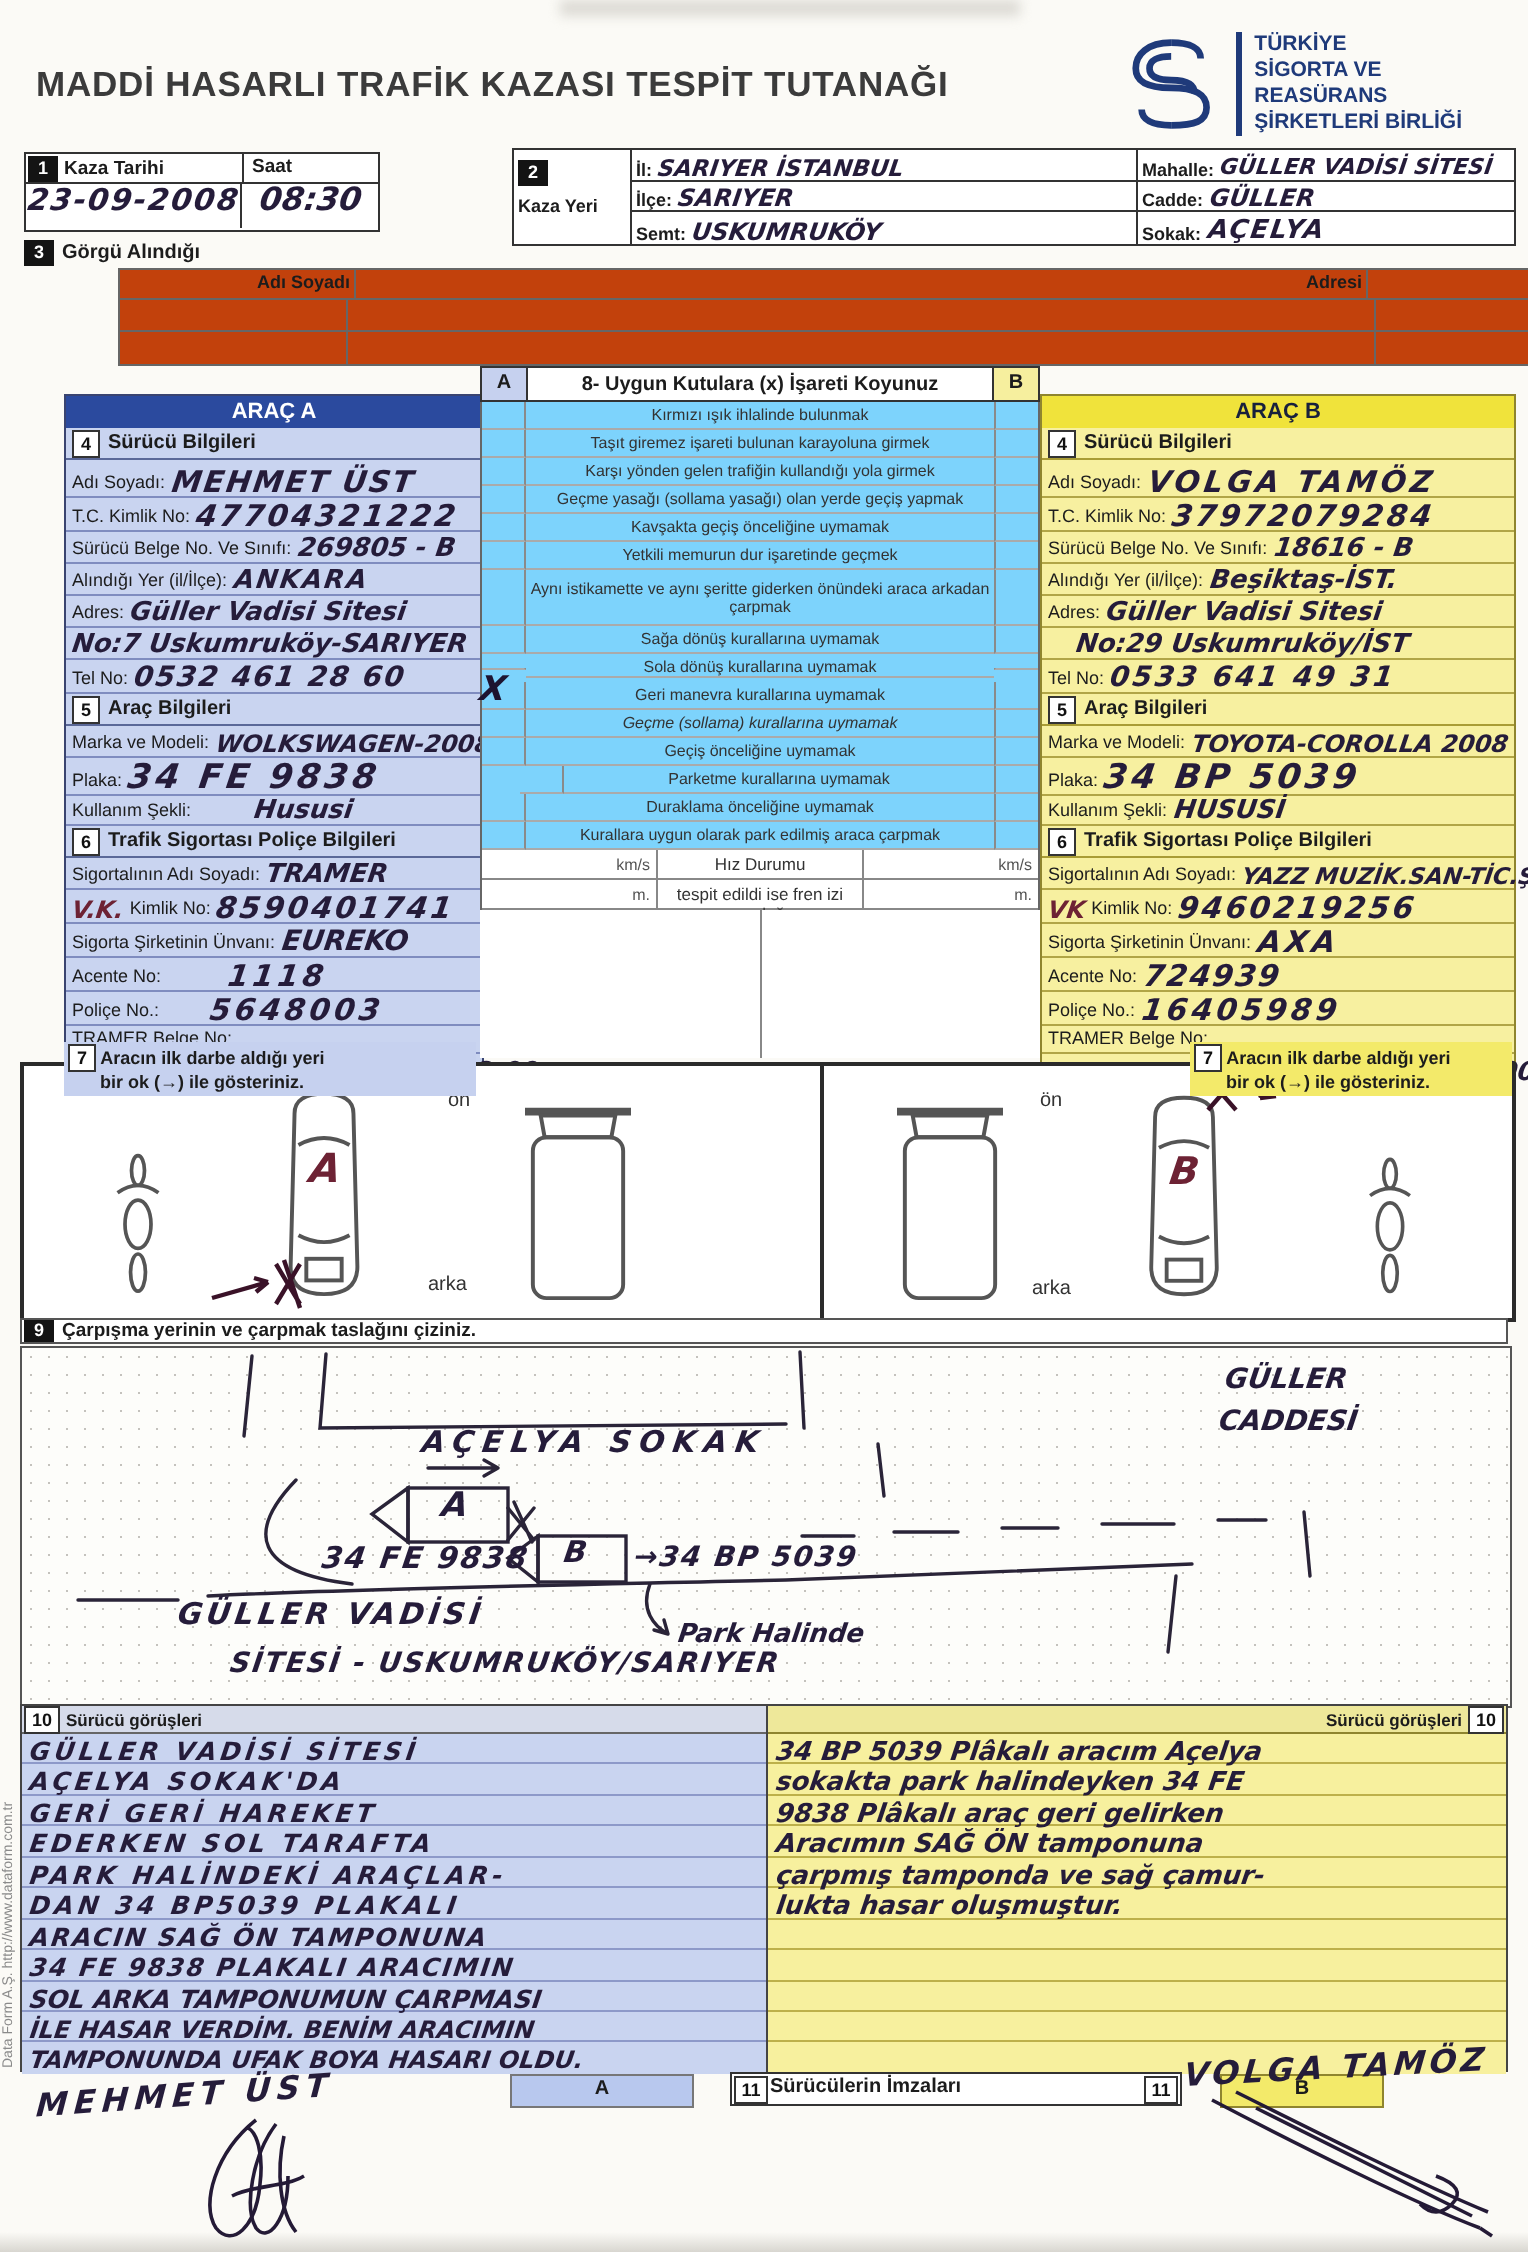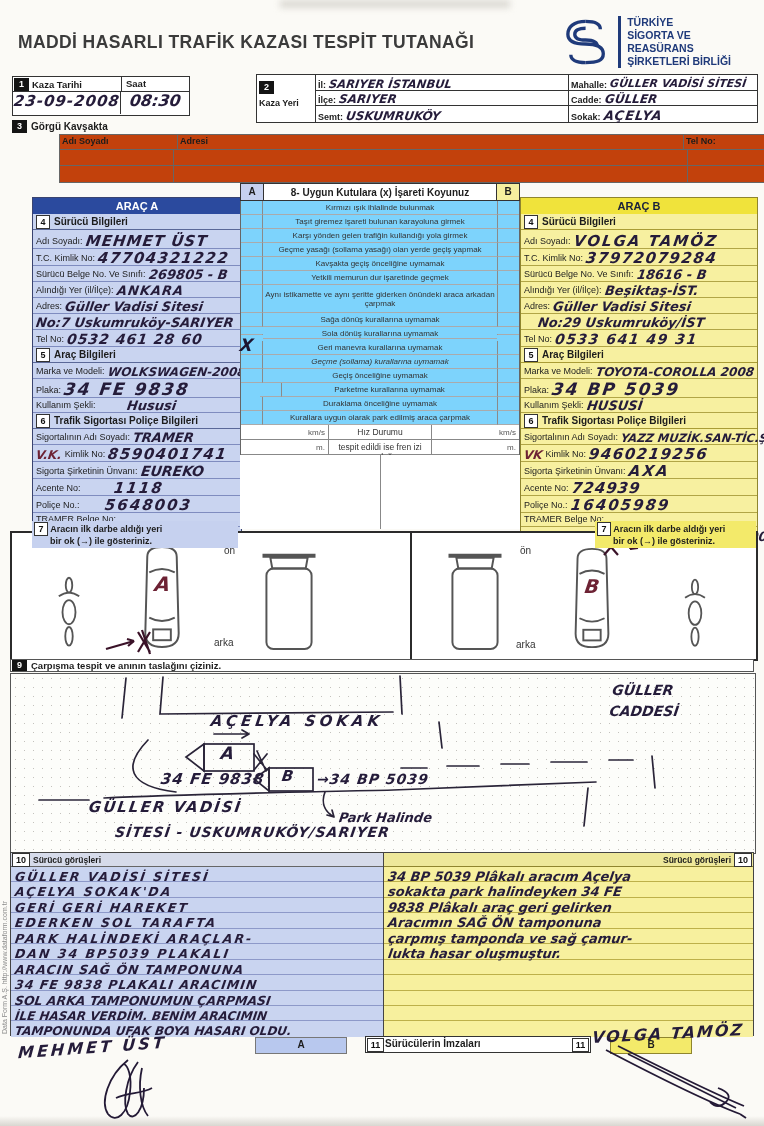--- a/index.html
+++ b/index.html
@@ -6,21 +6,21 @@
   .page{position:relative;width:764px;height:1126px;background:#fbfaf6;overflow:hidden;
         font-family:"Liberation Sans",sans-serif;color:#1c1c1c;}
   .abs{position:absolute;}
   .hw{font-family:"DejaVu Sans",sans-serif;font-style:italic;font-weight:700;color:#251c3a;
       display:inline-block;transform:skewX(-8deg);line-height:0.95;white-space:nowrap;}
   .hwred{color:#6d2234;}
   .numdark{display:inline-block;min-width:13px;height:13px;background:#141414;color:#fff;
            font-weight:bold;font-size:9px;text-align:center;line-height:13px;padding:0 1px;}
   .numlight{display:inline-block;min-width:12px;height:12px;background:#fff;color:#111;
             border:1px solid #333;font-weight:bold;font-size:9px;text-align:center;line-height:12px;}
-  .pl{font-size:9px;}
+  .pl{font-size:9px;text-align:right;}
   .bold{font-weight:bold;}
   
   .b1{border:1.5px solid #333;background:#fff;}
   
   .panelA{background:#c9d4f0;border:1.5px solid #3a4470;}
   .panelB{background:#f7f0a0;border:1.5px solid #8f852e;}
   .phdrA{background:#2b4a9e;color:#fff;font-weight:bold;font-size:11px;text-align:center;}
   .phdrB{background:#f0e33b;color:#18203c;font-weight:bold;font-size:11px;text-align:center;}
   .secrow{display:flex;align-items:center;gap:4px;padding:1px 3px;border-bottom:1px solid #5a6898;font-weight:bold;font-size:10px;}
   .secrowB{border-bottom:1px solid #a99c35;}
@@ -127,21 +127,21 @@
       </div>
       <div style="display:flex;align-items:flex-end;gap:3px;padding:0 2px;">
         <span class="pl bold">Sokak:</span>
         <span class="hw" style="font-size:13px;letter-spacing:1px;">AÇELYA</span>
       </div>
     </div>
   </div>
 
   <div class="abs" style="left:12px;top:120px;display:flex;gap:4px;align-items:center;">
     <span class="numdark">3</span>
-    <span class="bold" style="font-size:10px;">Görgü Kavşakta</span>
+    <span class="bold" style="font-size:10px;">Görgü Alındığı</span>
   </div>
   <div class="abs" style="left:12px;top:134px;width:744px;border:1px solid #666;background:#c2410c;margin-left:47px;">
     <div style="display:flex;height:14px;border-bottom:1px solid #666;">
       <div class="pl bold" style="width:113px;border-right:1px solid #666;padding:1px 2px;">Adı Soyadı</div>
       <div class="pl bold" style="flex:1;border-right:1px solid #666;padding:1px 2px;">Adresi</div>
       <div class="pl bold" style="width:116px;padding:1px 2px;">Tel No:</div>
     </div>
     <div style="display:flex;height:15px;border-bottom:1px solid #666;">
       <div style="width:113px;border-right:1px solid #666;"></div>
         <div style="flex:1;border-right:1px solid #666;"></div>
@@ -496,21 +496,21 @@
     <div style="font-size:9px;font-weight:bold;"><span class="numlight">7</span> <span>Aracın ilk darbe aldığı yeri</span></div>
     <div style="font-size:9px;font-weight:bold;padding-left:16px;">bir ok (→) ile gösteriniz.</div>
   </div>
   <div class="abs" style="left:595px;top:521px;width:161px;height:27px;background:#f3ea6a;z-index:5;padding:1px 2px;box-sizing:border-box;">
     <div style="font-size:9px;font-weight:bold;"><span class="numlight">7</span> <span>Aracın ilk darbe aldığı yeri</span></div>
     <div style="font-size:9px;font-weight:bold;padding-left:16px;">bir ok (→) ile gösteriniz.</div>
   </div>
 
   <div class="abs" style="left:10px;top:659px;width:744px;height:13px;border:1px solid #555;background:#fff;display:flex;align-items:center;gap:4px;padding-left:1px;box-sizing:border-box;">
     <span class="numdark" style="height:11px;line-height:11px;">9</span>
-    <span class="bold" style="font-size:9.5px;">Çarpışma tespit ve anının taslağını çiziniz.</span>
+    <span class="bold" style="font-size:9.5px;">Çarpışma yerinin ve çarpmak taslağını çiziniz.</span>
   </div>
 
   <div class="sketch">
     <svg width="744" height="179" viewBox="0 0 744 179">
       <g fill="none" stroke="#2a2438" stroke-width="1.7" stroke-linecap="round">
         <path d="M115,4 L111,44"></path>
         <path d="M152,3 L149,40 L382,38"></path>
         <path d="M389,2 L391,40"></path>
           <path d="M428,48 L431,74"></path>
         <path d="M390,94 h26 M436,92 h32 M490,90 h28 M540,88 h36 M598,86 h24"></path>

